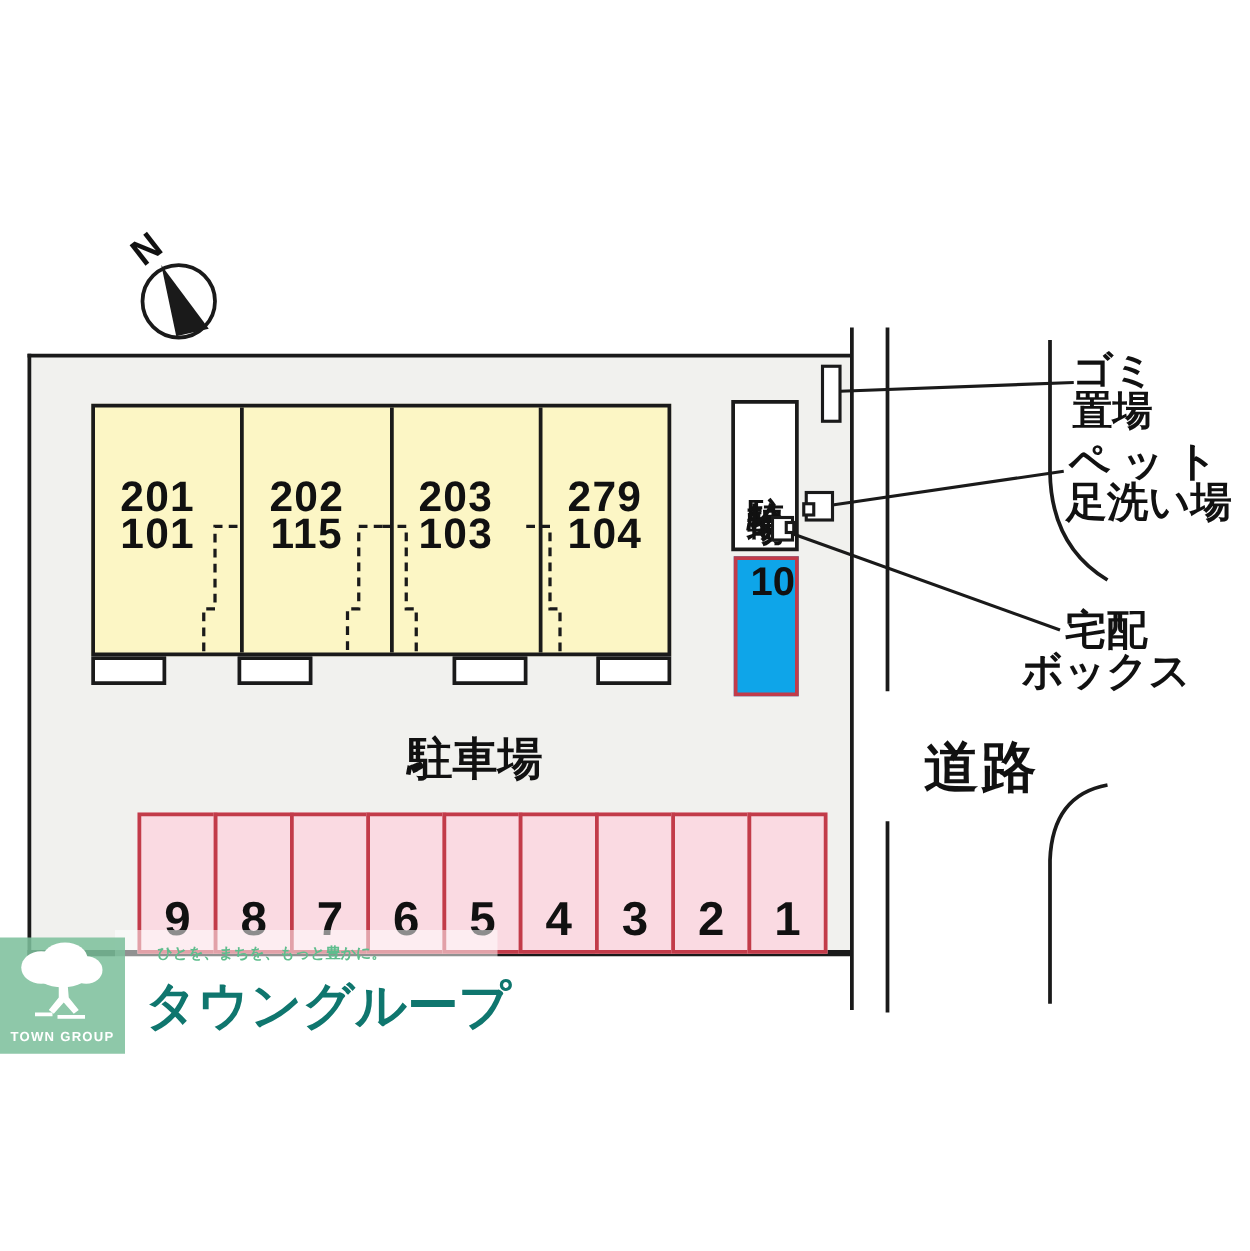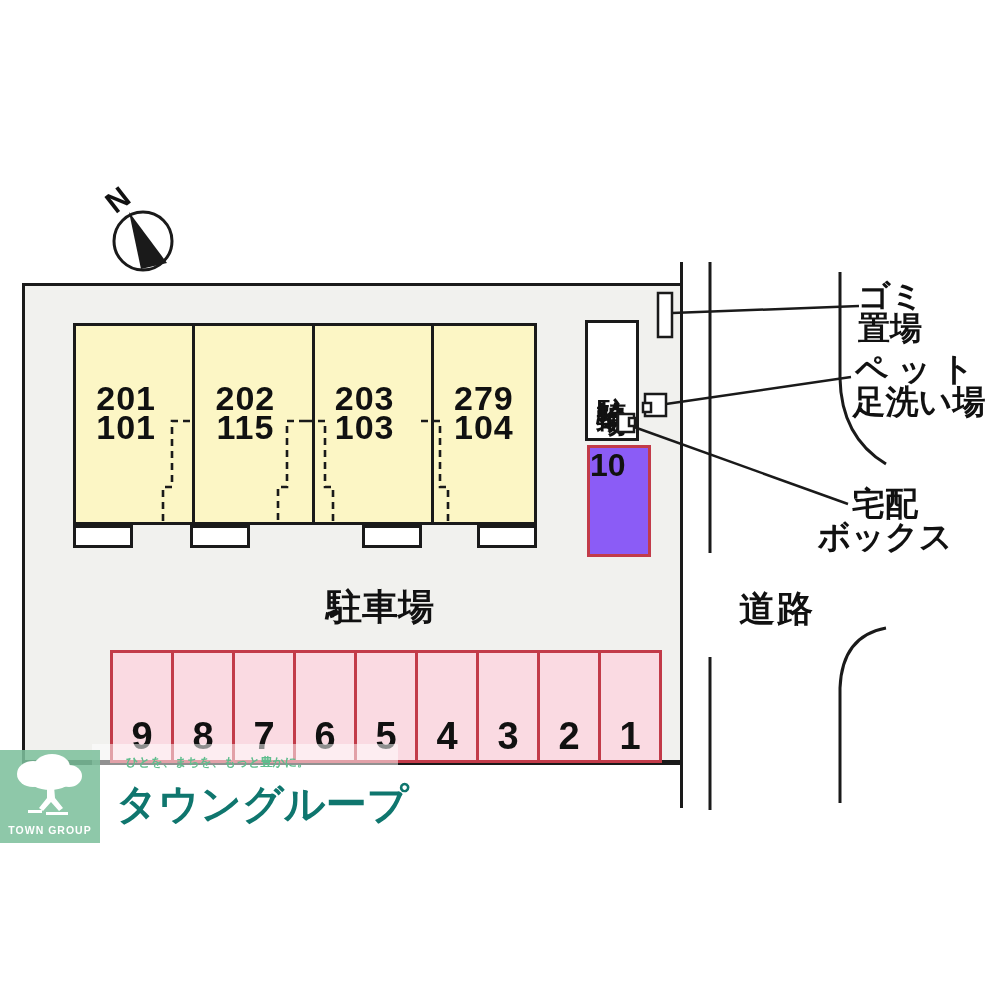--- a/index.html
+++ b/index.html
@@ -28,38 +28,38 @@
   }
   
   #bike-box{
     left:585px;top:320px;width:54px;height:121px;box-sizing:border-box;background:#fff;
     border:3px solid #1a1a1a;z-index:2;display:flex;align-items:center;justify-content:center;
   }
   #bike-box span{writing-mode:vertical-rl;text-orientation:upright;
     font-size:30px;font-weight:bold;letter-spacing:5px;line-height:1;}
   
   #box10{
-    left:587px;top:445px;width:64px;height:112px;box-sizing:border-box;background:#8b5cf6;
-    border:3px solid #c23b49;z-index:2;text-align:left;
+    left:587px;top:445px;width:52px;height:112px;box-sizing:border-box;background:#0ea5e9;
+    border:3px solid #c23b49;z-index:2;text-align:right;
   }
   #box10 span{font-size:32px;font-weight:bold;line-height:34px;}
   
   #parking-row{
     left:110px;top:650px;width:552px;height:113px;display:flex;z-index:2;
   }
   .pspace{
     flex:1;box-sizing:border-box;background:#fadae2;border:3px solid #c23b49;
     display:flex;align-items:flex-end;justify-content:center;
   }
   .pspace + .pspace{margin-left:-3px;}
   .pspace span{font-size:38px;font-weight:bold;line-height:1;padding-bottom:5px;}
   
   .maplabel{font-weight:bold;z-index:4;}
   #parking-label{left:300px;top:583px;width:160px;text-align:center;font-size:36px;}
-  #road-label{left:739px;top:585px;font-size:36px;letter-spacing:2px;}
+  #road-label{left:739px;top:585px;font-size:44px;letter-spacing:2px;}
   #gomi-label{left:858px;top:280px;font-size:32px;line-height:32px;}
   #pet-label{left:843px;top:352px;width:152px;text-align:center;font-size:33px;line-height:33px;}
   #pet-label .l1{letter-spacing:9px;}
   #takuhai-label{left:812px;top:487px;width:146px;text-align:center;font-size:33px;line-height:33px;white-space:nowrap;}
   #north-letter{left:107px;top:183px;font-size:30px;font-weight:bold;transform:rotate(-38deg);z-index:4;}
   
   #lines{left:0;top:0;width:1000px;height:1001px;z-index:3;pointer-events:none;}
   
   #wm-band{left:92px;top:744px;width:306px;height:34px;background:rgba(255,255,255,0.52);z-index:5;}
   #logo-square{

